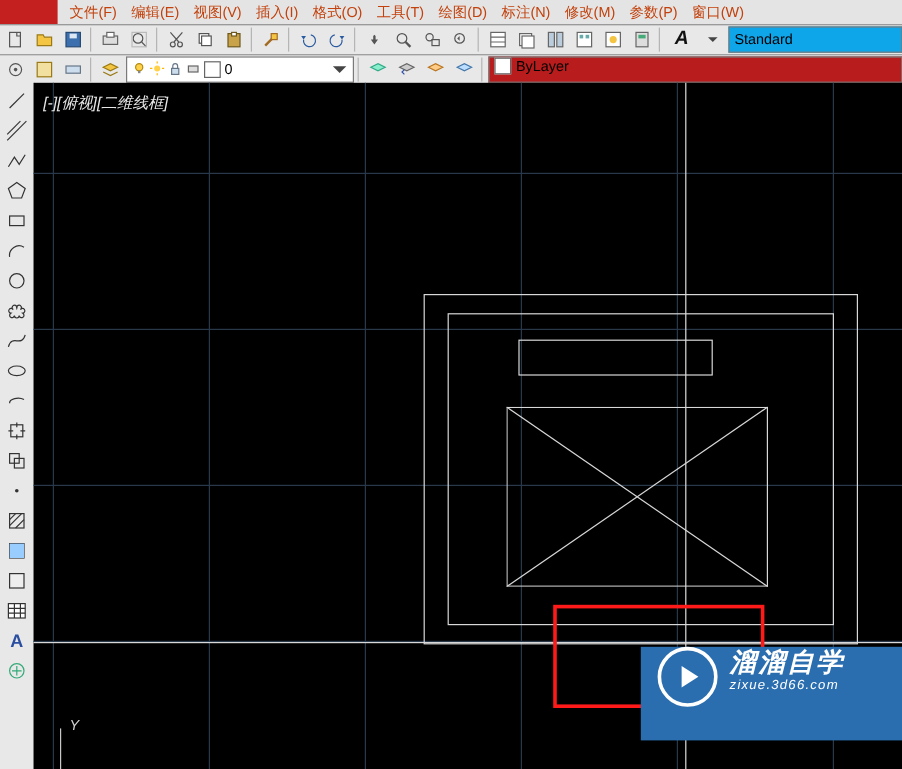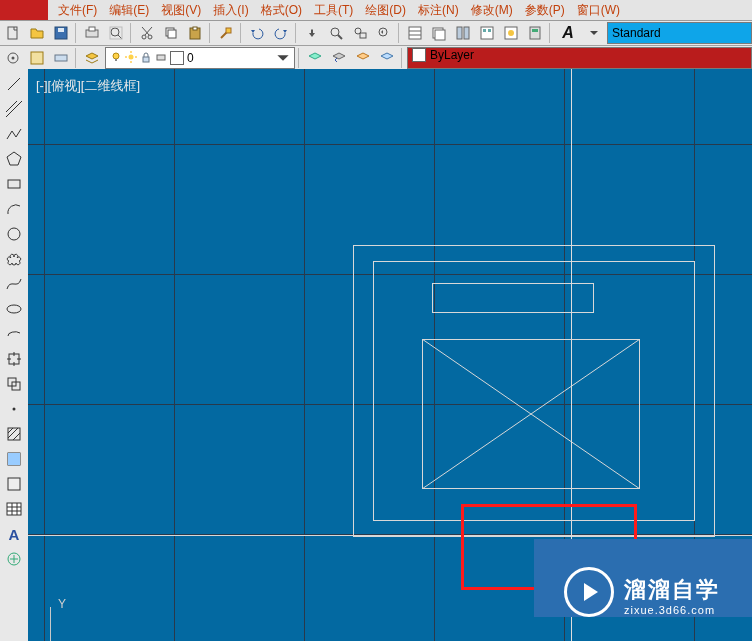--- a/index.html
+++ b/index.html
@@ -149,21 +149,22 @@
     justify-content: center;
   }
   .draw-btn svg { width: 18px; height: 18px; }
   
   .canvas-wrap {
     position: absolute;
     left: 28px;
     top: 69px;
     right: 0;
     bottom: 0;
-    background: #0369a1;
+    background: #000000;
+    font-style: italic;
   }
   .view-label {
     position: absolute;
     left: 8px;
     top: 8px;
     color: #e8e8e8;
     font-size: 13px;
   }
   .grid-v, .grid-h {
     position: absolute;
@@ -202,23 +203,23 @@
   
   .watermark {
     position: absolute;
     right: 0;
     bottom: 24px;
     width: 218px;
     height: 78px;
     background: #2b6eb0;
     display: flex;
     flex-direction: row;
-    align-items: flex-end;
+    align-items: flex-start;
     gap: 10px;
-    padding-left: 30px;
+    padding-left: 14px;
     box-sizing: border-box;
   }
   .watermark .play {
     width: 44px;
     height: 44px;
     border: 3px solid #fff;
     border-radius: 50%;
     display: flex;
     align-items: center;
     justify-content: center;

